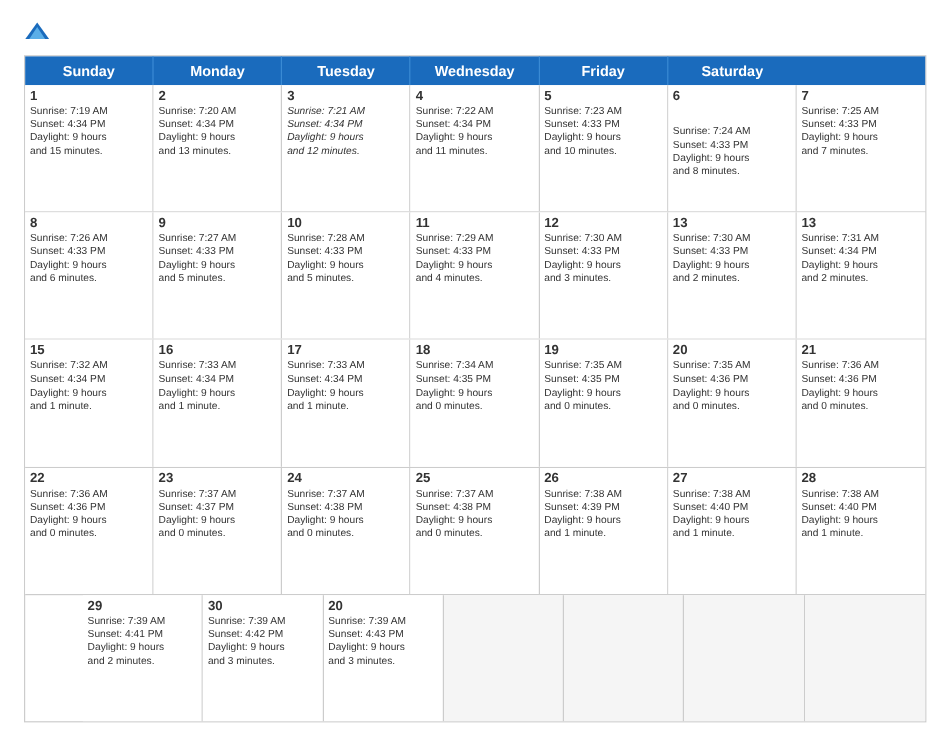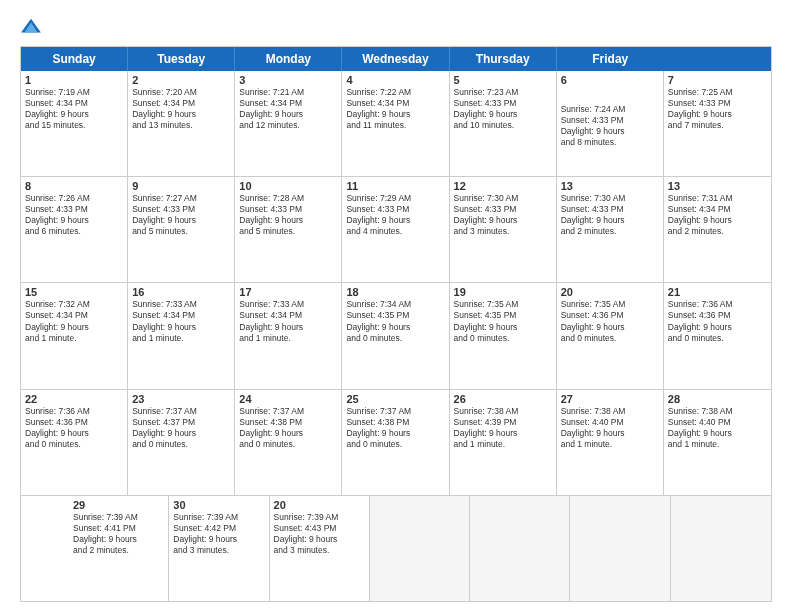--- a/index.html
+++ b/index.html
@@ -127,45 +127,45 @@
     </div>
     <div class="title-block">
       <div class="main-title"></div>
       <div class="subtitle"></div>
     </div>
   </div>
 
   <div class="calendar">
     <div class="cal-header" id="cal-header">
         <div class="cal-header-cell">Sunday</div>
+        <div class="cal-header-cell">Monday</div>
         <div class="cal-header-cell">Tuesday</div>
-        <div class="cal-header-cell">Monday</div>
         <div class="cal-header-cell">Wednesday</div>
-        <div class="cal-header-cell">Thursday</div>
         <div class="cal-header-cell">Friday</div>
+        <div class="cal-header-cell">Saturday</div>
       </div>
     <div class="cal-body" id="cal-body">
         <div class="cal-row">
           <div class="cal-cell">
             <span class="day-num">1</span>
             <div class="cell-text" style="white-space: pre-line;">Sunrise: 7:19 AM
 Sunset: 4:34 PM
 Daylight: 9 hours
 and 15 minutes.</div>
           </div>
           <div class="cal-cell">
             <span class="day-num">2</span>
             <div class="cell-text" style="white-space: pre-line;">Sunrise: 7:20 AM
 Sunset: 4:34 PM
 Daylight: 9 hours
 and 13 minutes.</div>
           </div>
           <div class="cal-cell">
             <span class="day-num">3</span>
-            <div class="cell-text" style="white-space: pre-line;">Sunrise: 7:21 AM
+            <div class="cell-text" style="white-space: pre-line; font-style: italic;">Sunrise: 7:21 AM
 Sunset: 4:34 PM
 Daylight: 9 hours
 and 12 minutes.</div>
           </div>
           <div class="cal-cell">
             <span class="day-num">4</span>
             <div class="cell-text" style="white-space: pre-line;">Sunrise: 7:22 AM
 Sunset: 4:34 PM
 Daylight: 9 hours
 and 11 minutes.</div>

